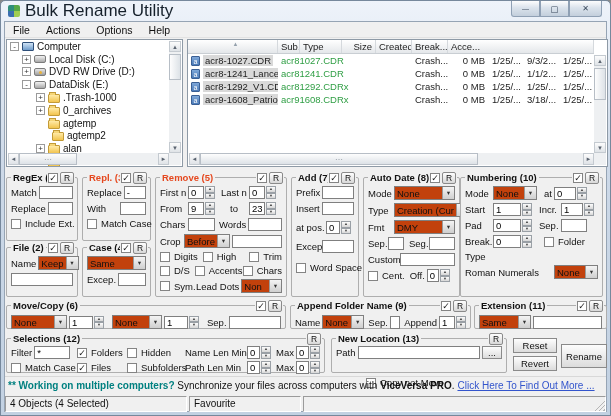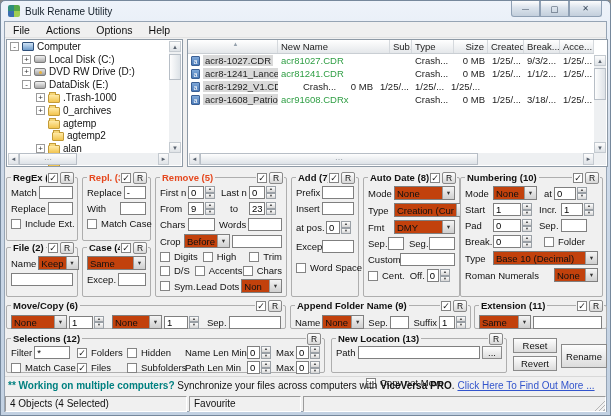--- a/index.html
+++ b/index.html
@@ -5,21 +5,21 @@
   html,body{margin:0;padding:0;background:#888;font-family:"Liberation Sans",sans-serif;}
   .window{position:relative;width:611px;height:416px;background:linear-gradient(#eef3fa,#cdd9e8 40%,#c2d1e2);
     border:1px solid #76889c;border-radius:5px 5px 0 0;box-sizing:border-box;overflow:hidden;font-size:9.5px;color:#111;}
   .client{position:absolute;left:3px;top:20px;right:3px;bottom:3px;background:#f0f0f0;border:1px solid #96a4b4;}
   
   .titlebar{position:absolute;left:0;top:0;width:100%;height:20px;display:flex;align-items:center;gap:5px;padding-left:7px;box-sizing:border-box;}
   .appicon{width:12px;height:12px;display:grid;grid-template-columns:6px 6px;grid-template-rows:6px 6px;border-radius:2px;overflow:hidden;flex:0 0 auto;}
   .appicon i{display:block;}
   .appicon i:nth-child(1){background:#2f8f7a;}.appicon i:nth-child(2){background:#58a847;}
   .appicon i:nth-child(3){background:#3a6fb0;}.appicon i:nth-child(4){background:#9fce52;}
-  .wtitle{font-size:10px;color:#15202b;}
+  .wtitle{font-size:17px;color:#15202b;}
   .wbtns{position:absolute;top:0;right:8px;display:flex;}
   .wbtn{width:27px;height:15px;border:1px solid #8fa0b4;border-top:none;background:linear-gradient(#fdfdfd,#dbe3ec 45%,#c3cfdc);
     display:flex;align-items:center;justify-content:center;color:#39495c;font-size:8px;}
   .wbtn.min{border-radius:0 0 0 3px;}
   .wbtn.cls{width:31px;border-radius:0 0 3px 0;}
   .wbtn.min::after{content:"—";font-size:7px;}
   .wbtn.max::after{content:"▢";font-size:9px;}
   .wbtn.cls::after{content:"✕";}
   
   .menubar{position:absolute;left:4px;top:21px;right:4px;height:15px;display:flex;align-items:center;background:#f0f0f0;border-bottom:1px solid #e2e2e2;}
@@ -187,21 +187,20 @@
       <span class="hthumb" style="width:58px"></span>
       <span class="flex1"></span>
       <span class="sbb r"></span>
     </div>
     <div class="corner"></div>
   </div>
 
   <div class="list">
     <div class="lhead">
       <span class="hc w-name"><span class="sort"></span><span></span></span>
-      <span class="hc w-new">New Name</span>
       <span class="hc w-sub">Sub...</span>
       <span class="hc w-type">Type</span>
       <span class="hc w-size ra">Size</span>
       <span class="hc w-crt ra">Created</span>
       <span class="hc w-mod">Break...</span>
       <span class="hc w-acc">Acce...</span>
     </div>
     <div class="lrow">
       <span class="lc w-name namecell">
           <span class="fico"></span>
@@ -226,20 +225,21 @@
       <span class="lc w-size ra">0 MB</span>
       <span class="lc w-crt ra">1/25/...</span>
       <span class="lc w-mod">1/1/2...</span>
       <span class="lc w-acc">1/25/...</span>
     </div>
     <div class="lrow">
       <span class="lc w-name namecell">
           <span class="fico"></span>
           <span class="selbg">acr8-1292_V1.CDRx</span>
         </span>
+      <span class="lc w-new newname">acr81292.CDRx</span>
       <span class="lc w-sub"></span>
       <span class="lc w-type">Crash...</span>
       <span class="lc w-size ra">0 MB</span>
       <span class="lc w-crt ra">1/25/...</span>
       <span class="lc w-mod">1/25/...</span>
       <span class="lc w-acc">1/25/...</span>
     </div>
     <div class="lrow">
       <span class="lc w-name namecell">
           <span class="fico"></span>
@@ -588,24 +588,20 @@
             <i class="d"></i>
           </span>
         </span>
       <span class="cbl" style="margin-left:10px">
           <span class="cb"></span>
           <span class="lb">Folder</span>
         </span>
       </div>
     <div class="row">
         <span class="lb" style="width:26px">Type</span>
-      <span class="sel flex1">
-          <span class="tx">Base 10 (Decimal)</span>
-          <span class="ar"></span>
-        </span>
       </div>
     <div class="row">
         <span class="lb flex1">Roman Numerals</span>
       <span class="sel" style="width:44px">
           <span class="tx">None</span>
           <span class="ar"></span>
         </span>
       </div>
   </div>
 
@@ -650,21 +646,21 @@
         <span class="rbtn">R</span>
       </span>
     <div class="row" style="margin-top:4px">
       <span class="lb">Name</span>
       <span class="sel" style="width:42px">
           <span class="tx">None</span>
           <span class="ar"></span>
         </span>
       <span class="lb" style="margin-left:2px">Sep.</span>
       <input class="inp" style="width: 20px;">
-      <span class="lb" style="margin-left:2px">Suffix</span>
+      <span class="lb" style="margin-left:2px">Append</span>
       <span class="spin">
           <input class="inp" style="width: 16px;" value="1">
           <span class="ud">
             <i class="u"></i>
             <i class="d"></i>
           </span>
         </span>
       </div>
   </div>
 

